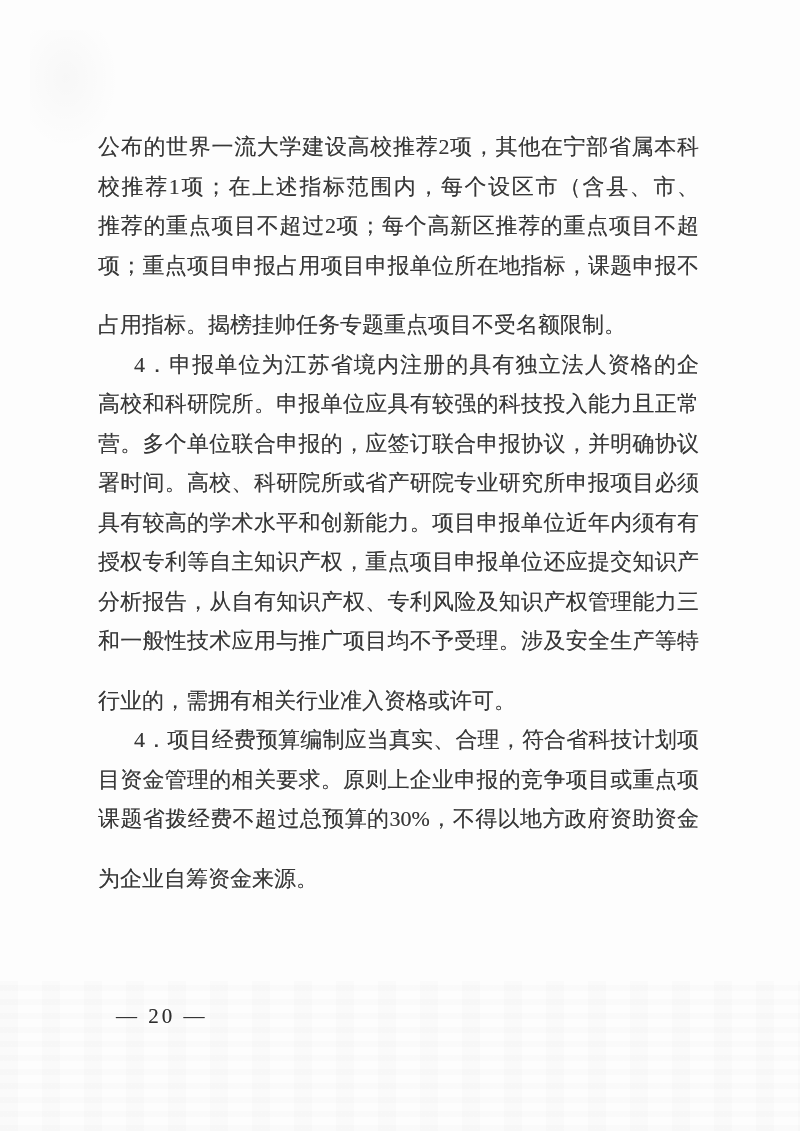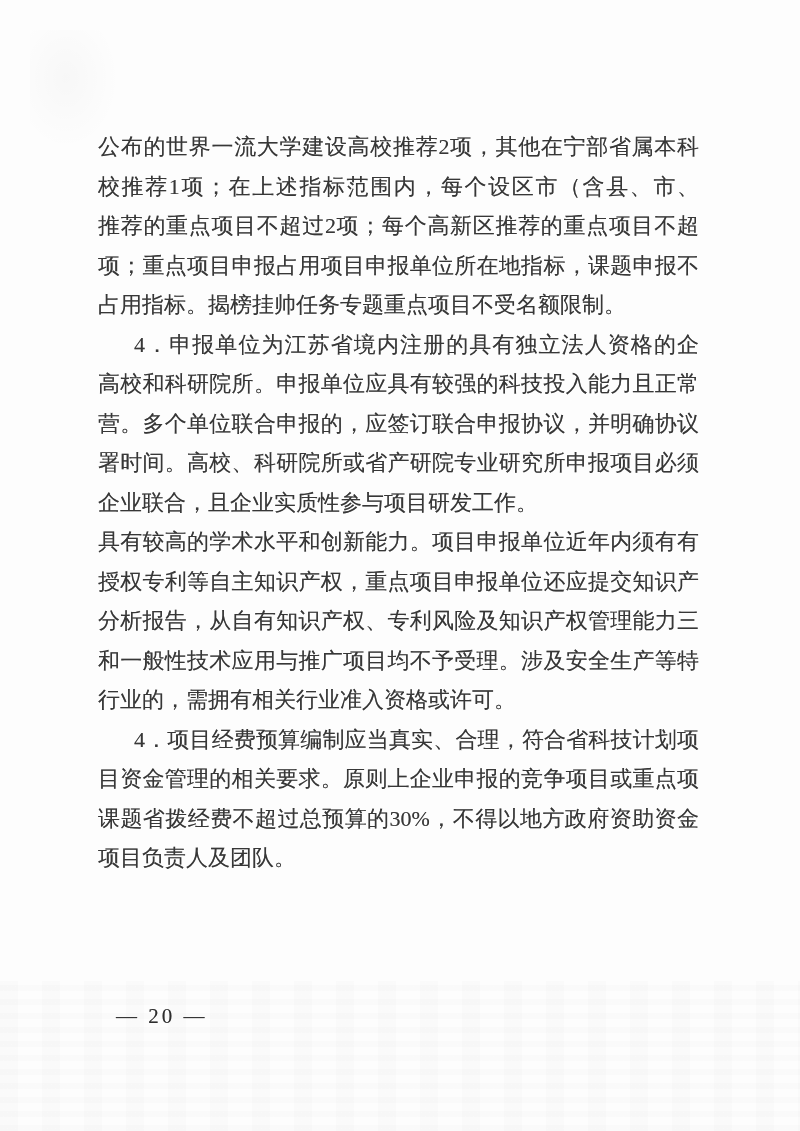--- a/index.html
+++ b/index.html
@@ -58,20 +58,21 @@
     text-shadow: 0 0 0.4px rgba(40,40,40,0.45);
     white-space: normal;
     overflow: hidden;
   }
   .line.indent {
     text-indent: 36px;
   }
   .line.last {
     text-align: center;
     text-align-last: left;
+    margin-top: 20px;
   }
   .page-footer {
     position: absolute;
     left: 116px;
     top: 1001px;
     height: 30px;
     display: flex;
     align-items: center;
   }
   .page-number {
@@ -92,35 +93,34 @@
         <span class="line">校推荐1项；在上述指标范围内，每个设区市（含县、市、区）</span>
         <span class="line">推荐的重点项目不超过2项；每个高新区推荐的重点项目不超过1</span>
         <span class="line">项；重点项目申报占用项目申报单位所在地指标，课题申报不另</span>
         <span class="line last">占用指标。揭榜挂帅任务专题重点项目不受名额限制。</span>
       </p>
       <p class="paragraph">
         <span class="line indent">4．申报单位为江苏省境内注册的具有独立法人资格的企业、</span>
         <span class="line">高校和科研院所。申报单位应具有较强的科技投入能力且正常运</span>
         <span class="line">营。多个单位联合申报的，应签订联合申报协议，并明确协议签</span>
         <span class="line">署时间。高校、科研院所或省产研院专业研究所申报项目必须有</span>
-        <span class="line last">企业联合，且企业实质性参与项目研发工作。</span>
       </p>
       <p class="paragraph">
         <span class="line">具有较高的学术水平和创新能力。项目申报单位近年内须有有效</span>
         <span class="line">授权专利等自主知识产权，重点项目申报单位还应提交知识产权</span>
         <span class="line">分析报告，从自有知识产权、专利风险及知识产权管理能力三方</span>
       </p>
       <p class="paragraph">
         <span class="line">和一般性技术应用与推广项目均不予受理。涉及安全生产等特种</span>
         <span class="line last">行业的，需拥有相关行业准入资格或许可。</span>
       </p>
       <p class="paragraph">
         <span class="line indent">4．项目经费预算编制应当真实、合理，符合省科技计划项</span>
         <span class="line">目资金管理的相关要求。原则上企业申报的竞争项目或重点项目</span>
         <span class="line">课题省拨经费不超过总预算的30%，不得以地方政府资助资金作</span>
-        <span class="line last">项目负责人及团队。</span>
+        <span class="line last">为企业自筹资金来源。</span>
       </p>
     </main>
   <footer class="page-footer">
     <span class="page-number">— 20 —</span>
   </footer>
   <div class="scan-noise"></div>
 </div>
 
 </body></html>

